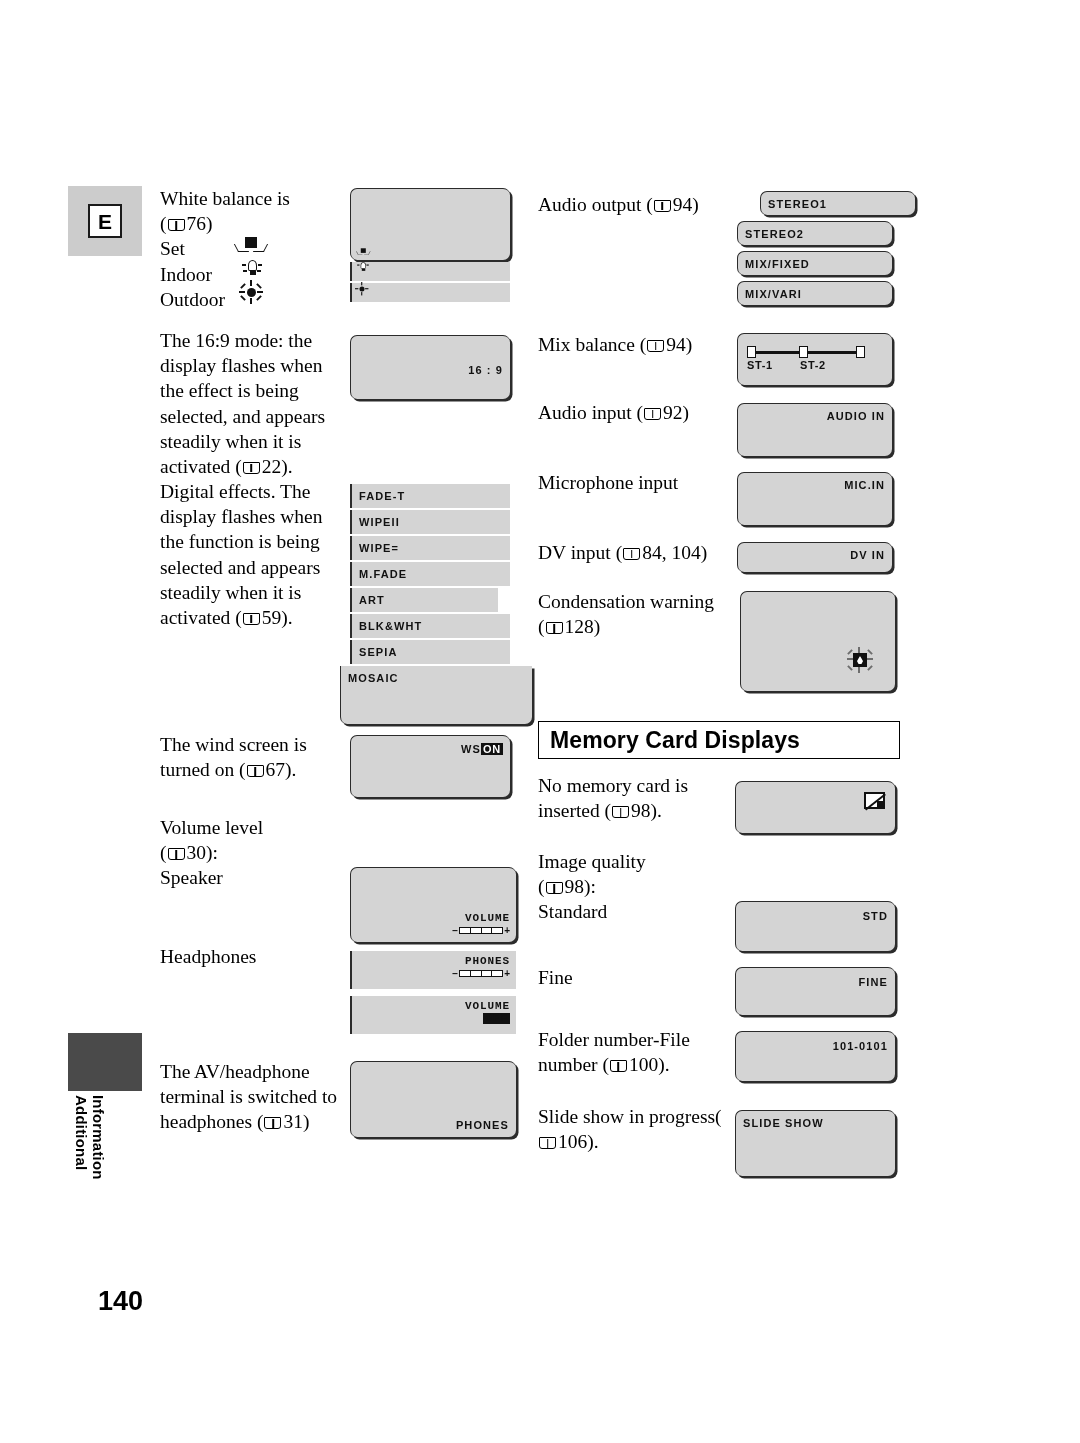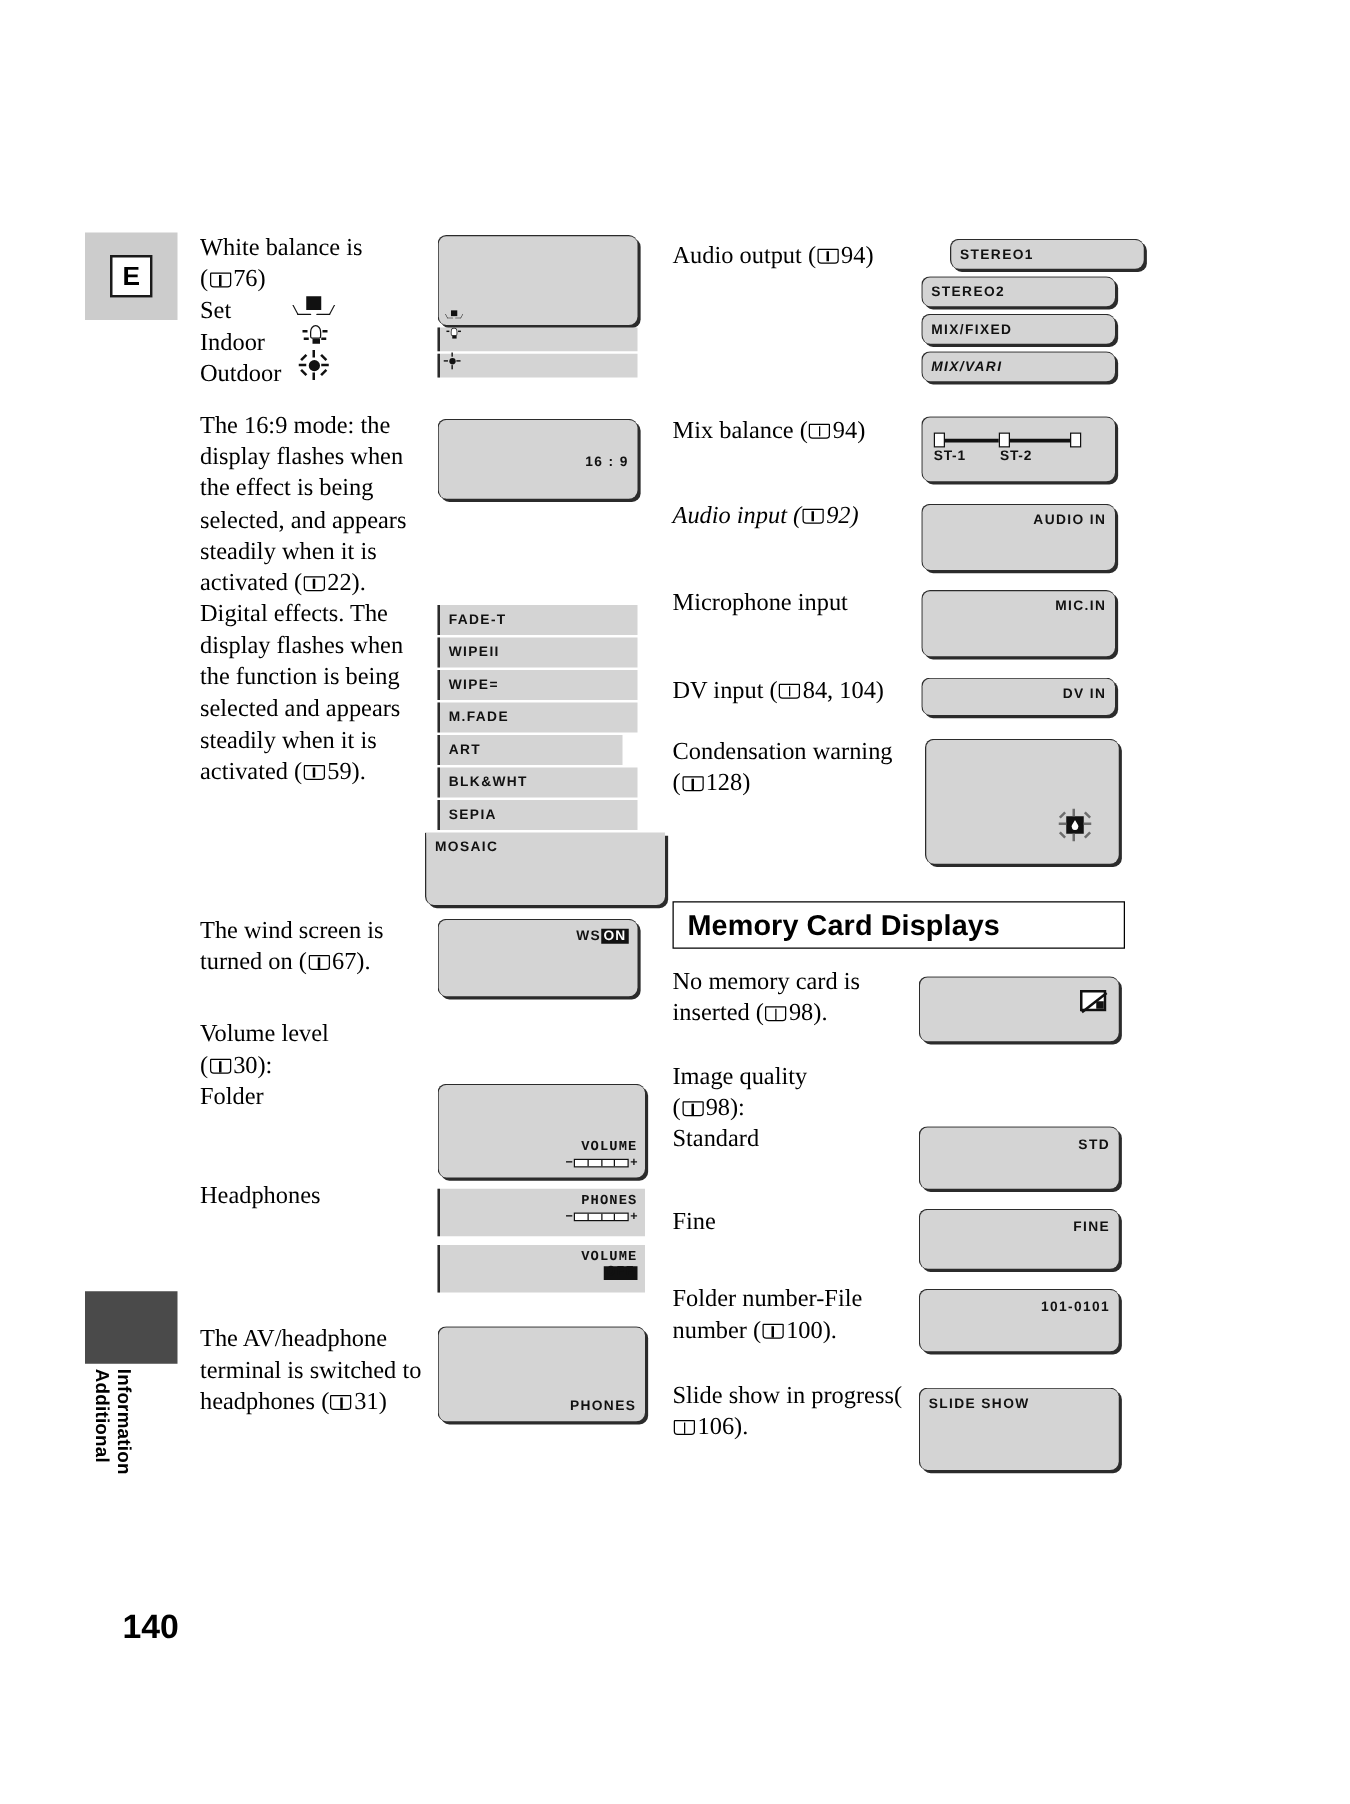--- a/index.html
+++ b/index.html
@@ -367,21 +367,21 @@
   <span>Digital effects. The display flashes when the function is being selected and appears steadily when it is activated (</span><span class="book"></span><span>59).</span>
 </div>
 
 <div class="abs caption" style="left:160px; top:732px; width:180px;">
   <span>The wind screen is turned on (</span><span class="book"></span><span>67).</span>
 </div>
 
 <div class="abs caption" style="left:160px; top:815px; width:180px;">
   <div>Volume level</div>
   <div>(<span class="book"></span><span>30):</span></div>
-  <div>Folder</div>
+  <div>Speaker</div>
 </div>
 <div class="abs caption" style="left:160px; top:944px; width:180px;">Headphones</div>
 
 <div class="abs caption" style="left:160px; top:1059px; width:185px;">
   <span>The AV/headphone terminal is switched to headphones (</span><span class="book"></span><span>31)</span>
 </div>
 
 <div class="lcd" style="left:350px; top:188px; width:160px; height:72px;">
   <div class="wbicon ic-set" style="left:6px; bottom:5px; transform:scale(0.42); transform-origin:left bottom;">
     <div class="sq"></div>
@@ -482,21 +482,21 @@
 </div>
 
 <div class="abs caption" style="left:538px; top:192px; width:200px;">
   <span>Audio output (</span><span class="book"></span><span>94)</span>
 </div>
 
 <div class="abs caption" style="left:538px; top:332px; width:200px;">
   <span>Mix balance (</span><span class="book"></span><span>94)</span>
 </div>
 
-<div class="abs caption" style="left:538px; top:400px; width:200px;font-style:italic;">
+<div class="abs caption" style="left:538px; top:400px; width:200px;">
   <span>Audio input (</span><span class="book"></span><span>92)</span>
 </div>
 
 <div class="abs caption" style="left:538px; top:470px; width:210px;">Microphone input</div>
 
 <div class="abs caption" style="left:538px; top:540px; width:210px;">
   <span>DV input (</span><span class="book"></span><span>84, 104)</span>
 </div>
 
 <div class="abs caption" style="left:538px; top:589px; width:200px;">
@@ -506,21 +506,21 @@
 
 <div class="lcd capped" style="left:760px; top:191px; width:155px; height:24px;">
   <div class="lcdtxt tl">STEREO1</div>
 </div>
 <div class="lcd capped" style="left:737px; top:221px; width:155px; height:24px;">
   <div class="lcdtxt tl">STEREO2</div>
 </div>
 <div class="lcd capped" style="left:737px; top:251px; width:155px; height:24px;">
   <div class="lcdtxt tl">MIX/FIXED</div>
 </div>
-<div class="lcd capped" style="left:737px; top:281px; width:155px; height:24px;font-style:italic;">
+<div class="lcd capped" style="left:737px; top:281px; width:155px; height:24px;">
   <div class="lcdtxt tl">MIX/VARI</div>
 </div>
 
 <div class="lcd" style="left:737px; top:333px; width:155px; height:52px;">
   <div class="mixwrap">
     <div class="mixline">
       <div class="rail"></div>
       <div class="knob" style="left:0px;"></div>
       <div class="knob" style="left:52px;"></div>
       <div class="knob" style="left:109px;"></div>

